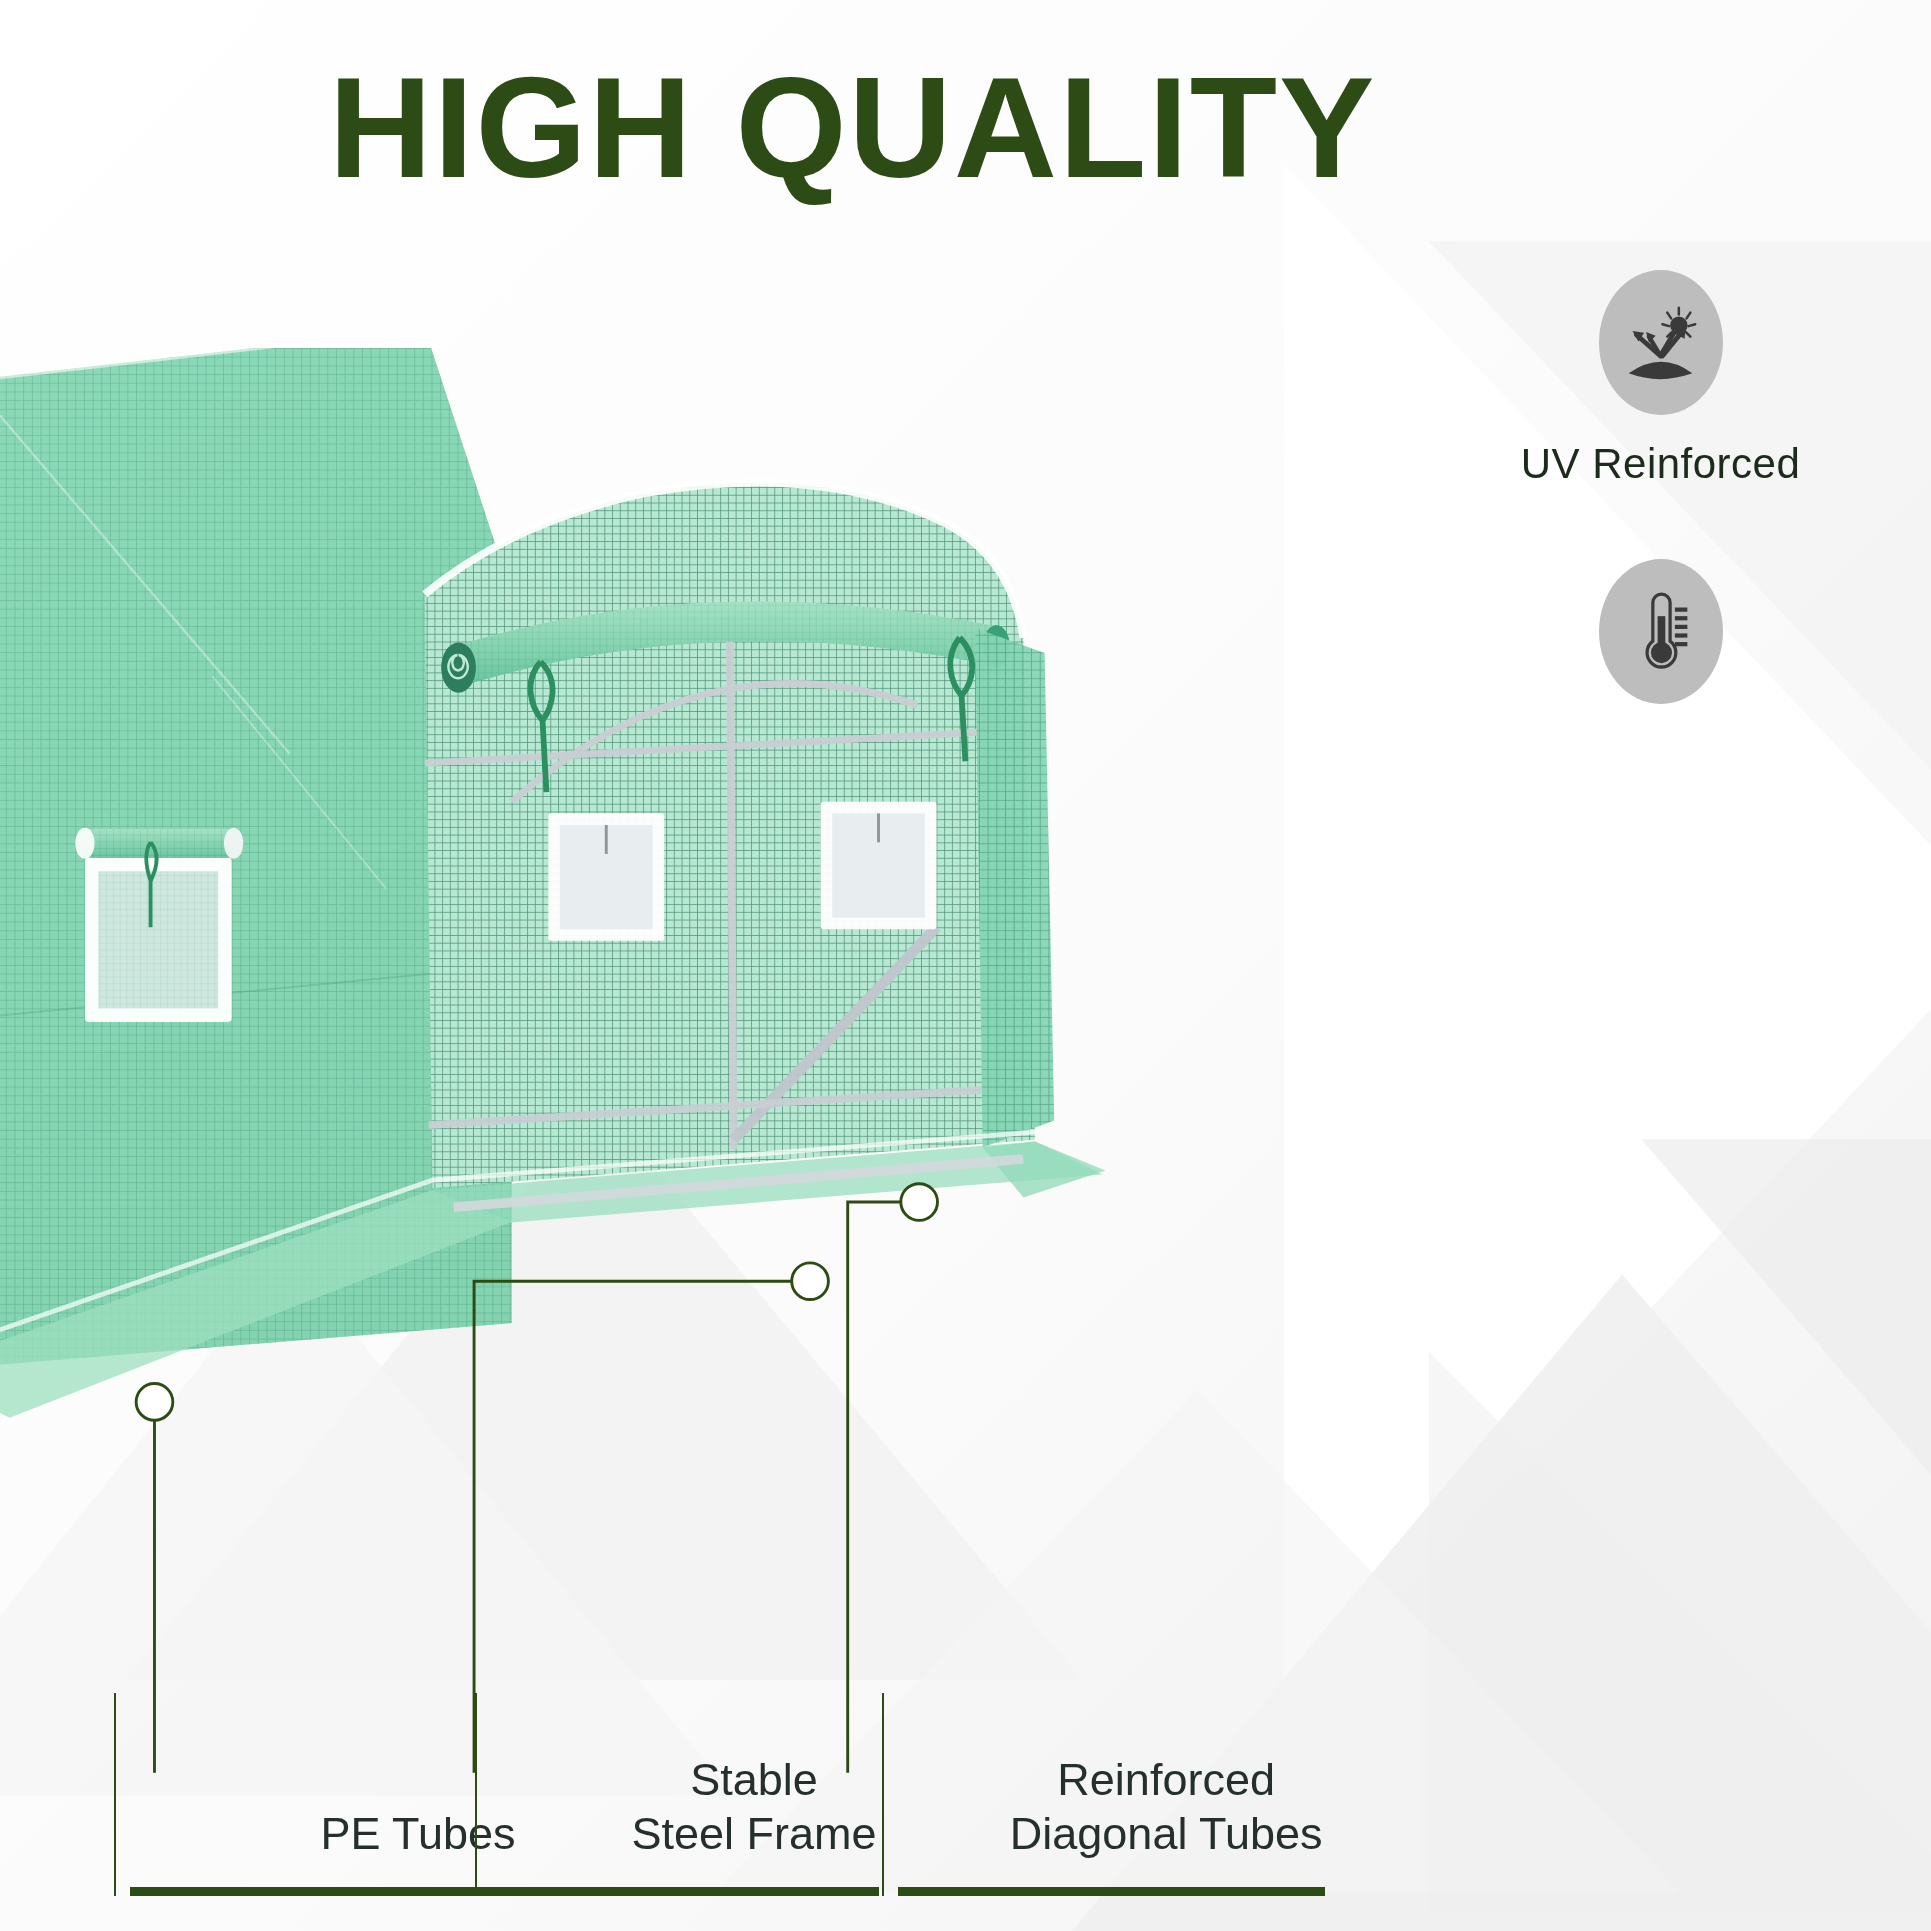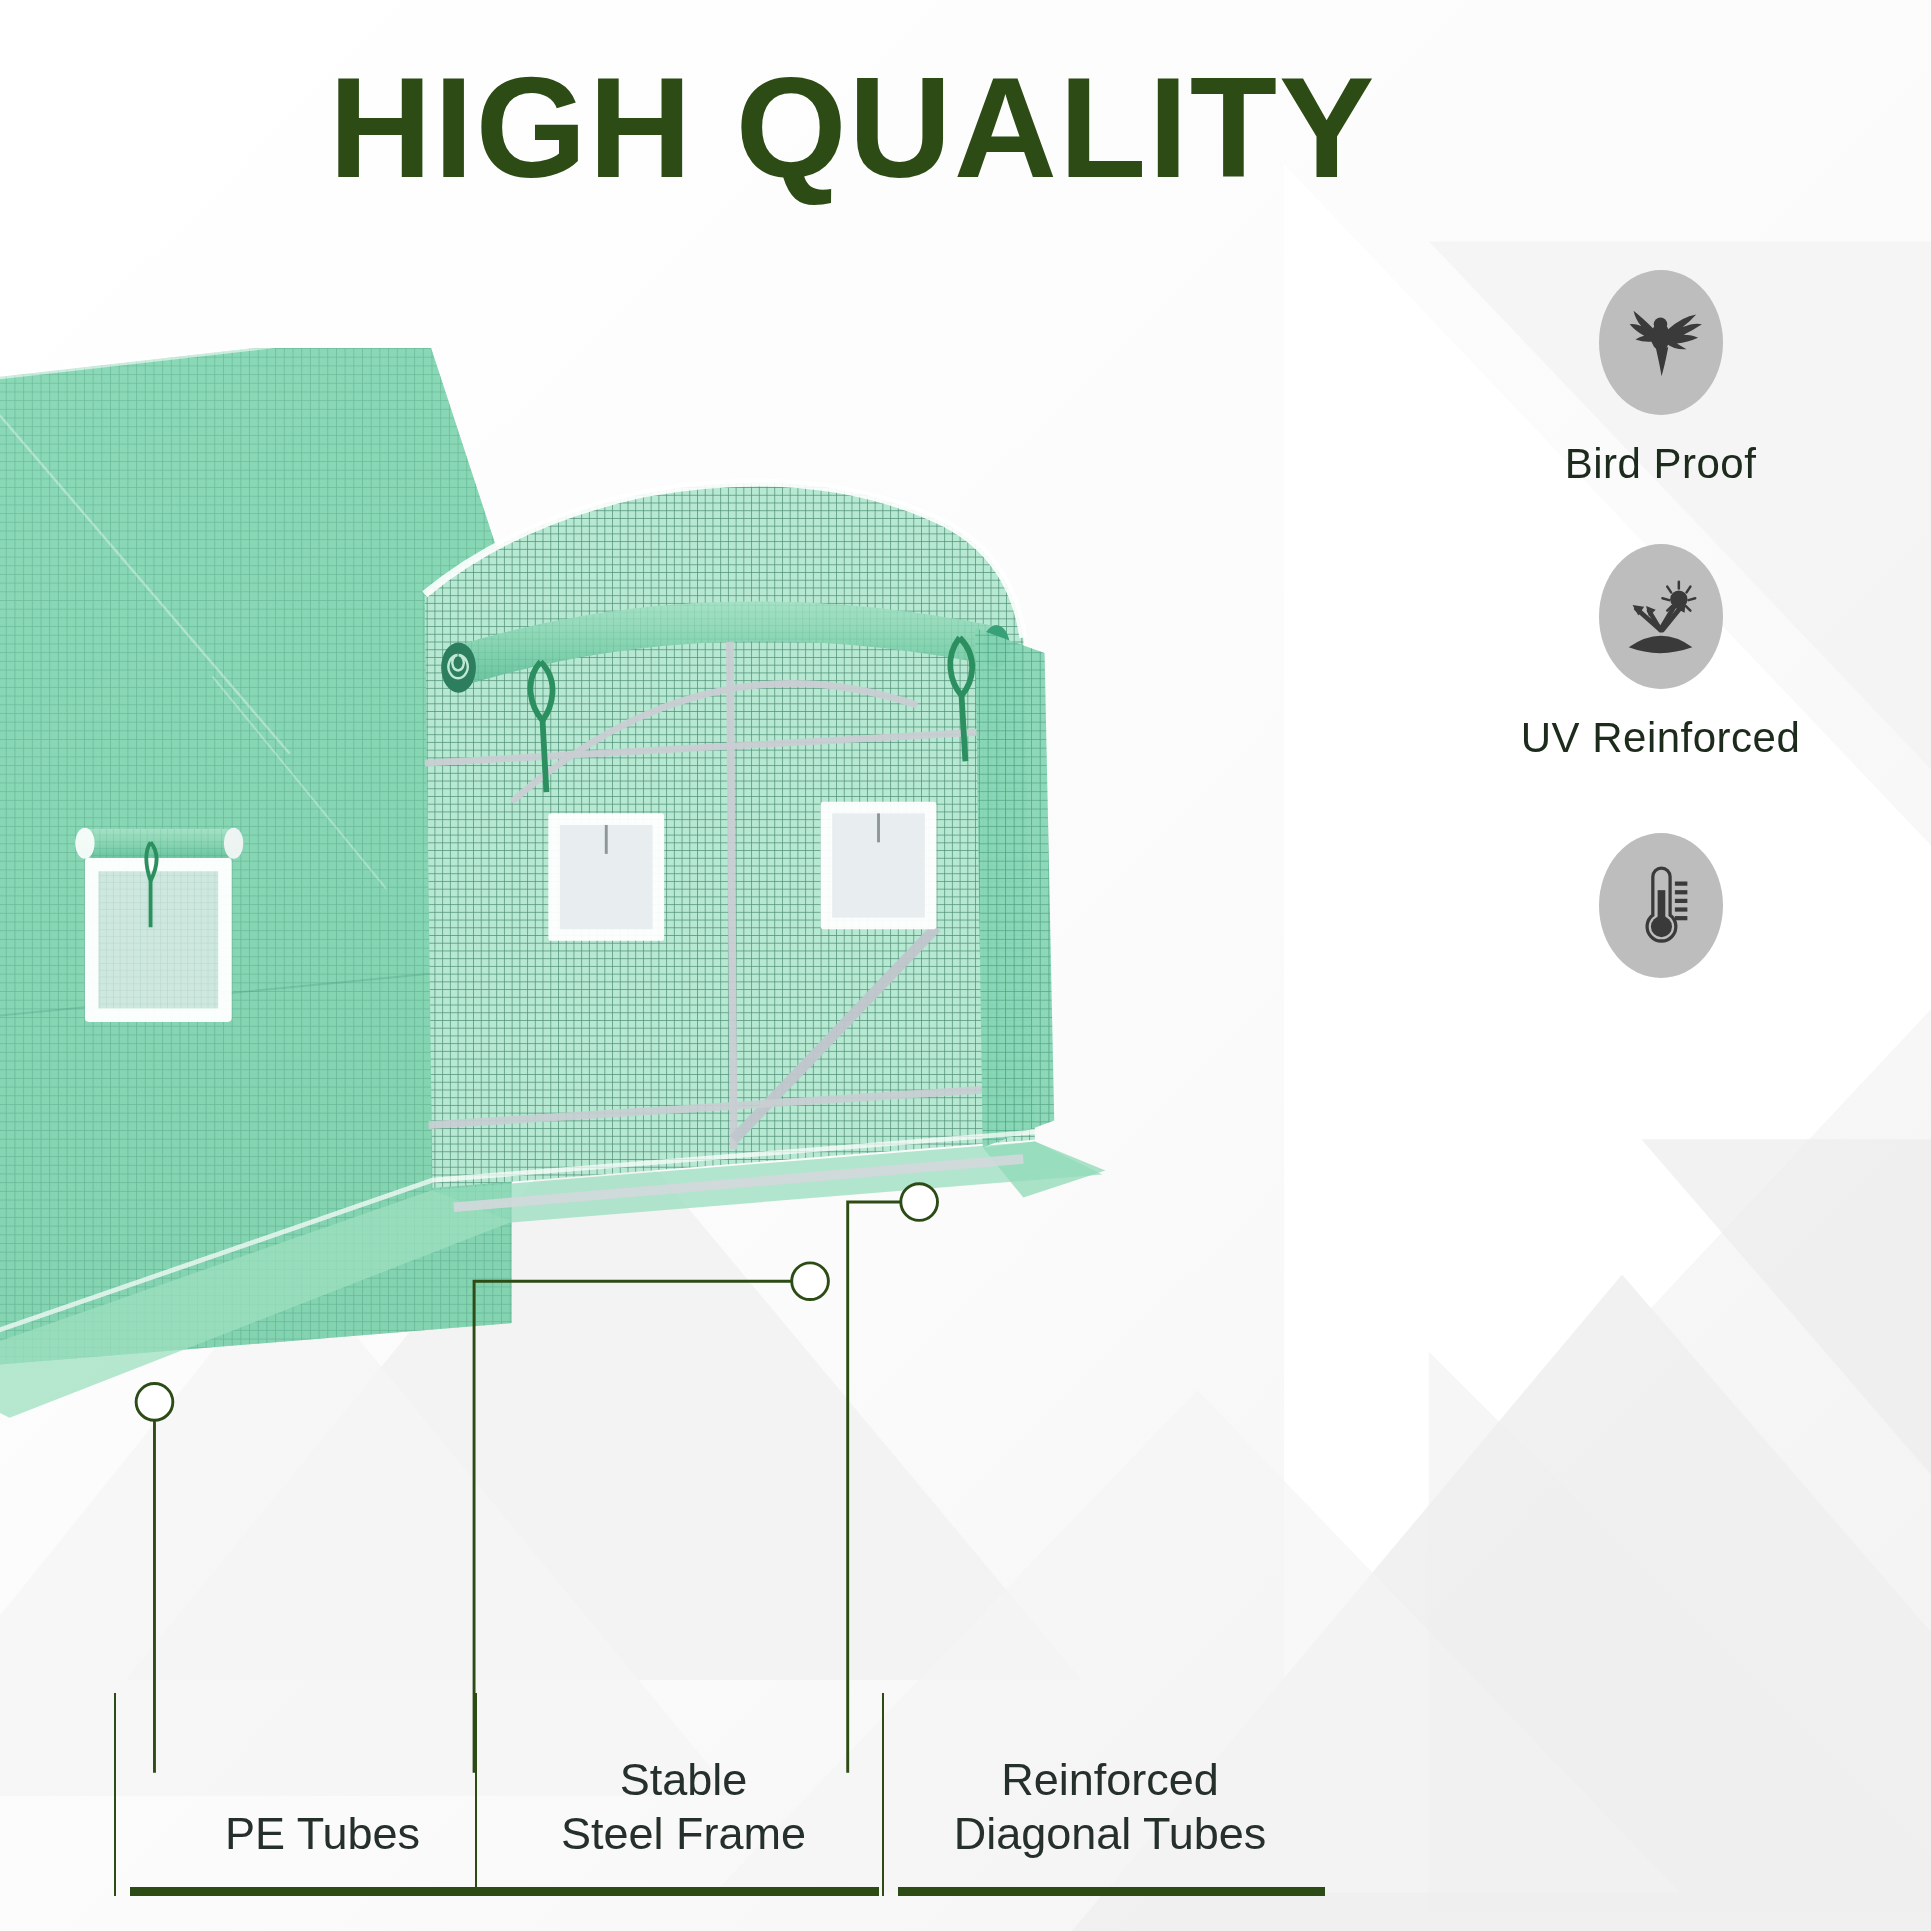--- a/index.html
+++ b/index.html
@@ -90,21 +90,21 @@
     bottom:35px;
   }
   .callout-body{
     position:relative;
     padding:0 13.5px 21px 13.5px;
     border-left:2.9px solid #2d4c15;
     min-height:203px;
     display:flex;
     flex-direction:column;
     justify-content:flex-end;
-    align-items:center;
+    align-items:flex-end;
   }
   .callout-text{
     font-size:45px;
     line-height:1.18;
     color:#26302b;
     text-align:center;
     white-space:pre-line;
     padding-bottom:15.4px;
   }
   .callout-underline{
@@ -285,39 +285,20 @@
   <path d="M835,1327 L491,1327 L491,1836" stroke="#2d4c15" stroke-width="3" fill="none"></path>
   <circle cx="839" cy="1327" r="19" fill="#ffffff" stroke="#2d4c15" stroke-width="3"></circle>
 
   <path d="M948,1245 L878,1245 L878,1836" stroke="#2d4c15" stroke-width="3" fill="none"></path>
   <circle cx="952" cy="1245" r="19" fill="#ffffff" stroke="#2d4c15" stroke-width="3"></circle>
 </svg>
 
 <div id="feature-list">
 
 
-  <div class="feature-item f-bird">
-    <div class="feature-icon-badge">
-      <svg width="83" height="79" viewBox="0 0 86 82" xmlns="http://www.w3.org/2000/svg">
-        <g fill="#3a3a3a">
-
-          <ellipse cx="43" cy="35" rx="10" ry="14"></ellipse>
-
-          <path d="M38,46 q5,22 6,30 q3,-9 7,-30 z"></path>
-
-          <path d="M50,28 q16,-14 30,-16 q-7,8 -14,13 q12,-5 20,-3 q-9,6 -19,11 q9,0 15,3 q-11,5 -22,6 q5,3 10,6 q-12,1 -21,-6 z"></path>
-
-          <path d="M37,28 q-13,-13 -22,-20 q2,9 8,16 q-7,-3 -12,-2 q6,7 15,12 q-5,1 -9,4 q9,3 18,2 z"></path>
-
-          <circle cx="43" cy="22" r="7"></circle>
-        </g>
-      </svg>
-    </div>
-    <div class="feature-label">Bird Proof</div>
-  </div>
 
   <div class="feature-item f-uv">
     <div class="feature-icon-badge">
       <svg width="83" height="81" viewBox="0 0 86 84" xmlns="http://www.w3.org/2000/svg">
         <g stroke="#3a3a3a" stroke-width="2.6" stroke-linecap="round">
           <line x1="62" y1="6" x2="62" y2="13"></line>
           <line x1="50" y1="11" x2="54" y2="17"></line>
           <line x1="74" y1="11" x2="70" y2="17"></line>
           <line x1="45" y1="23" x2="52" y2="25"></line>
           <line x1="79" y1="23" x2="72" y2="25"></line>

